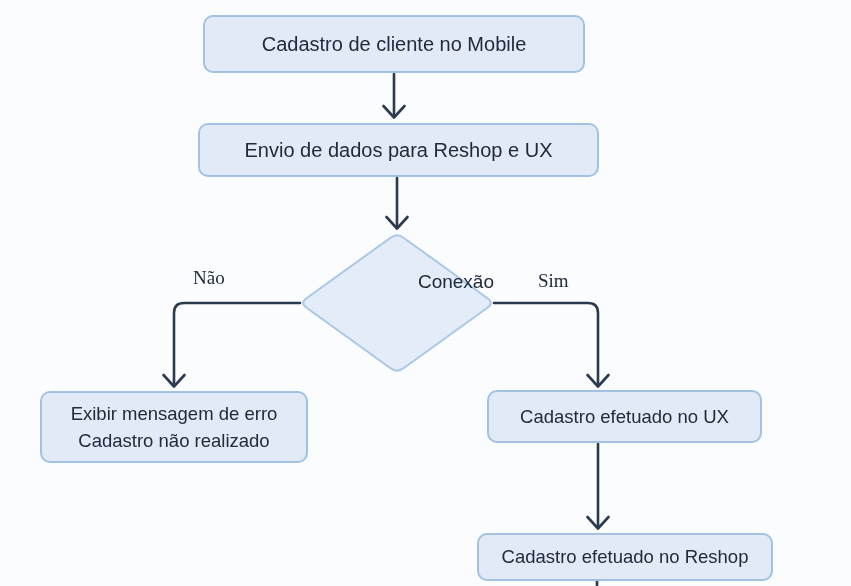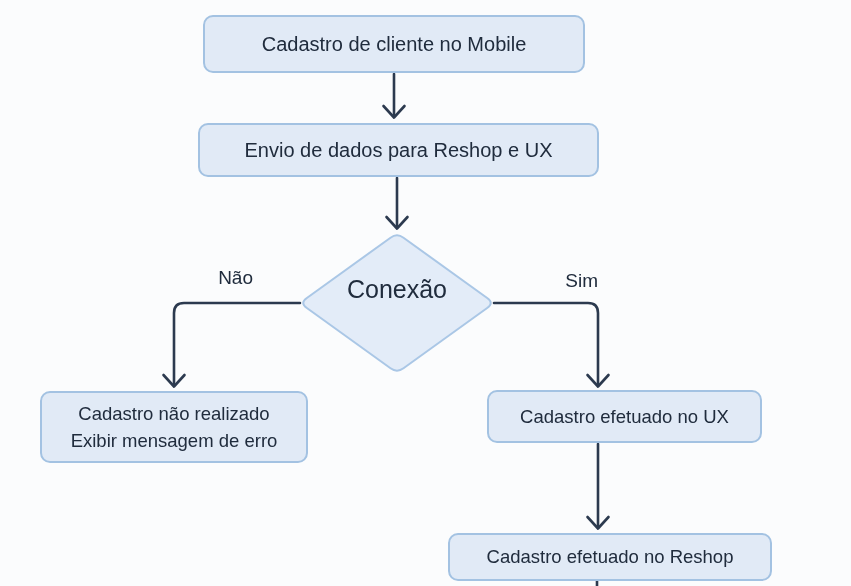--- a/index.html
+++ b/index.html
@@ -34,30 +34,31 @@
     text-align: right;
   }
   .node.big { font-size: 20px; }
   .node.small { font-size: 18.5px; }
   .node.multi { line-height: 27px; }
   .edge-label {
     position: absolute;
     width: 60px;
     font-size: 19px;
     color: #202c3d;
-    text-align: right;
+    text-align: left;
+    font-family: Liberation Serif, serif;
   }
   .decision-text {
     position: absolute;
-    left: 300px; top: 276px;
+    left: 300px; top: 268px;
     width: 194px;
-    font-size: 25px;
+    font-size: 19px;
     line-height: 27px;
     color: #202c3d;
-    text-align: center;
+    text-align: right;
   }
   svg .connector {
     stroke: #2c3a4f;
     stroke-width: 2.6;
     fill: none;
     stroke-linecap: round;
     stroke-linejoin: round;
   }
   svg .diamond {
     fill: #e3ecf8;
@@ -111,25 +112,25 @@
   </div>
 
   <div class="decision-text">
     <div>Conexão</div>
   </div>
 
   <div class="edge-label" style="left:193px; top:267px;">Não</div>
   <div class="edge-label" style="left:538px; top:270px;">Sim</div>
 
   <div class="node small multi" style="left:40px; top:391px; width:268px; height:72px;">
+    <div>Exibir mensagem de erro</div>
     <div>Cadastro não realizado</div>
-    <div>Exibir mensagem de erro</div>
   </div>
 
   <div class="node small" style="left:462px; top:390px; width:275px; height:53px;margin-left:25px;">
     <span>Cadastro efetuado no UX</span>
   </div>
 
-  <div class="node small" style="left:448px; top:533px; width:324px; height:48px;">
+  <div class="node small" style="left:477px; top:533px; width:296px; height:48px;">
     <span>Cadastro efetuado no Reshop</span>
   </div>
 
 </div>
 
 </body></html>

